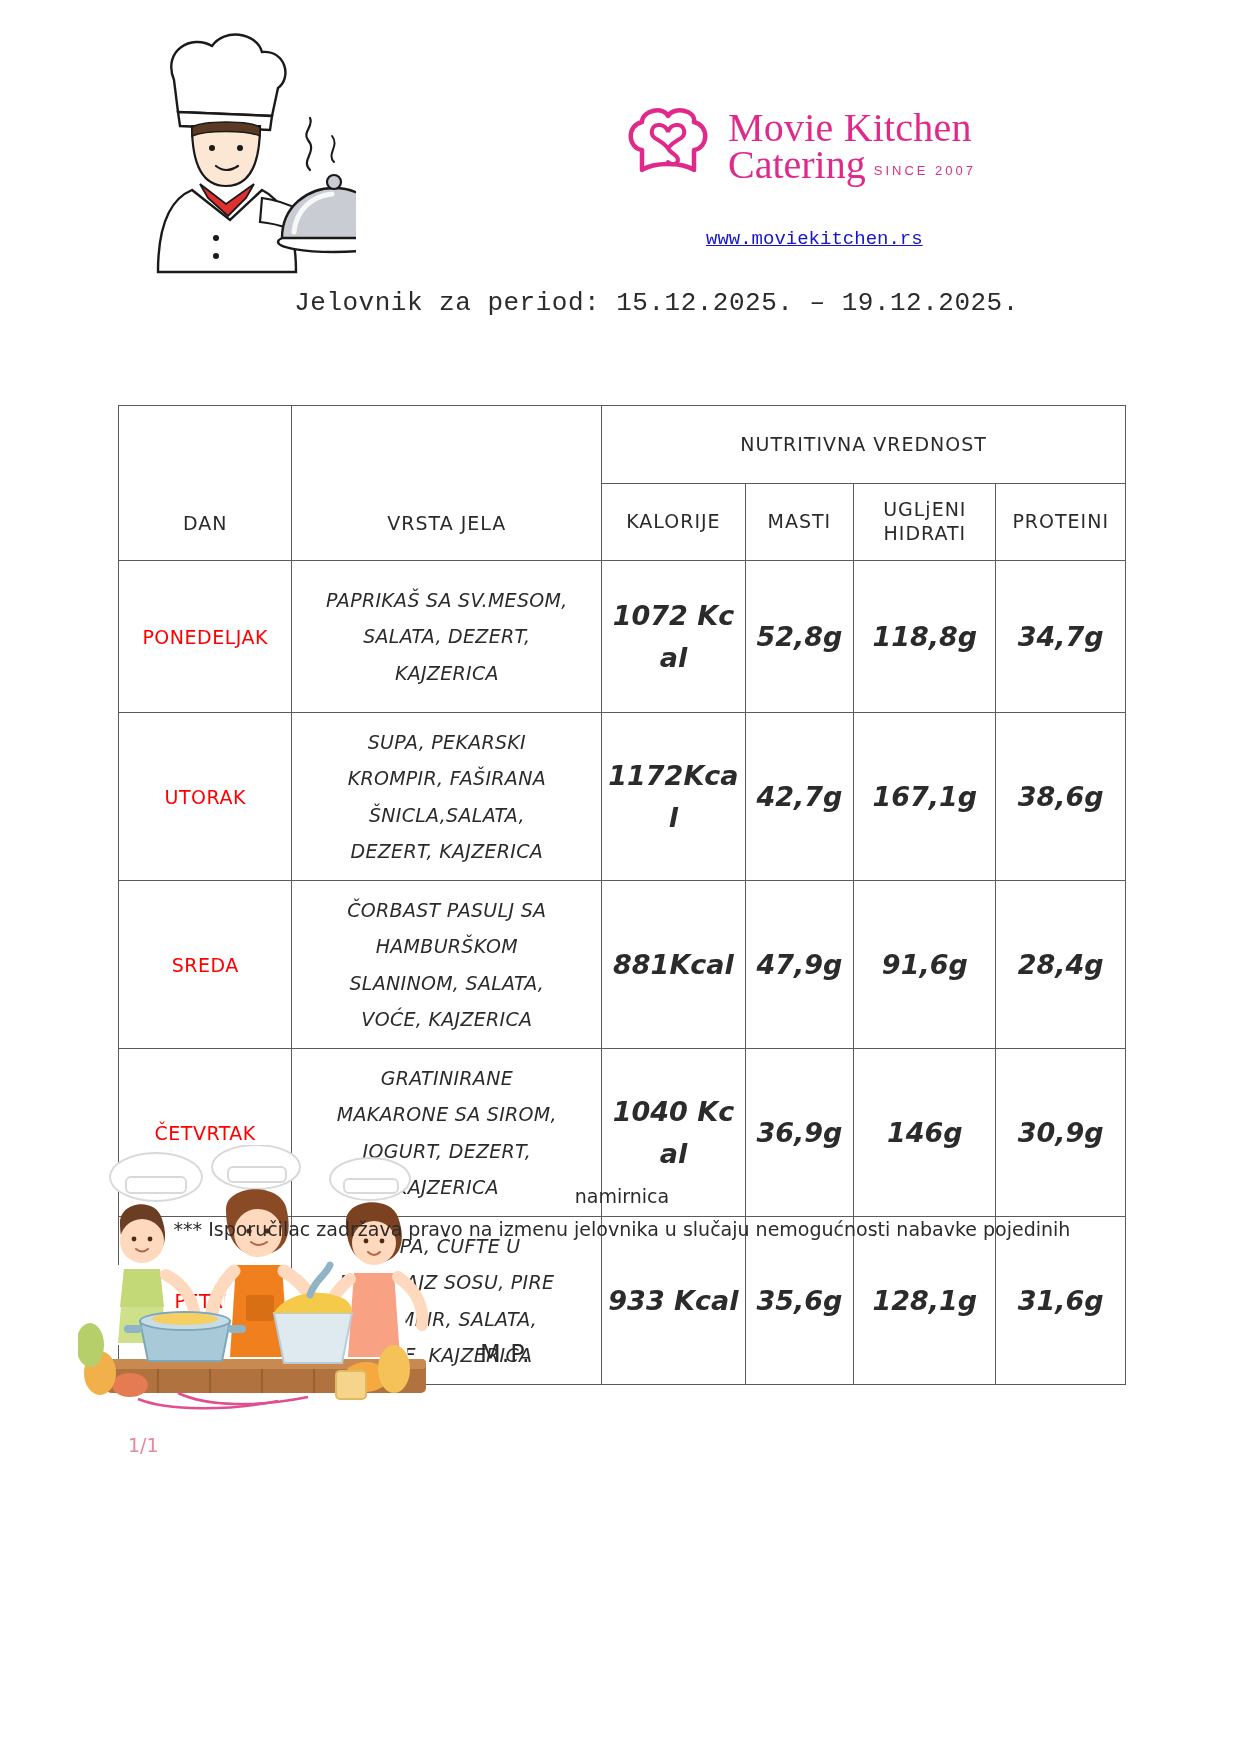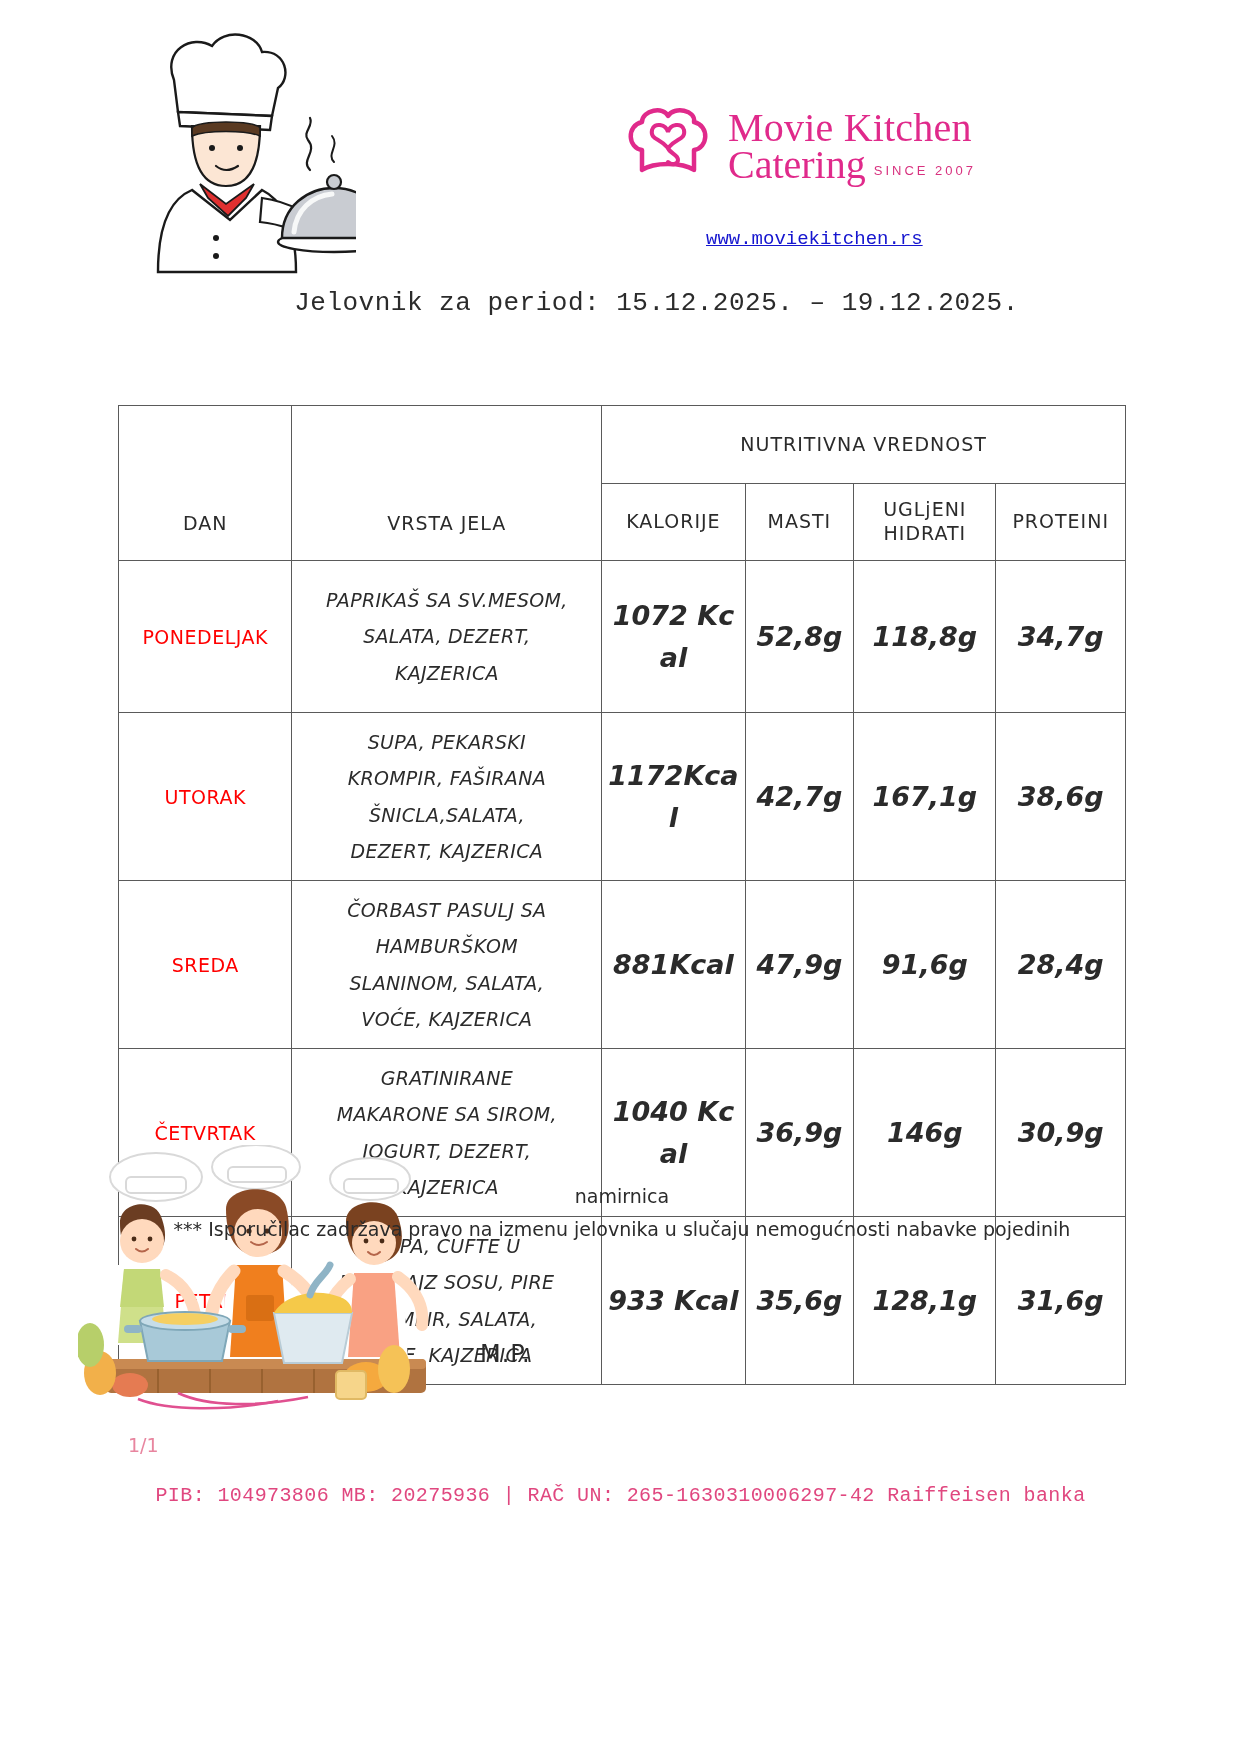--- a/index.html
+++ b/index.html
@@ -302,15 +302,14 @@
   </div>
 
   <div class="disclaimer">
     <div>namirnica</div>
     <div>*** Isporučilac zadržava pravo na izmenu jelovnika u slučaju nemogućnosti nabavke pojedinih</div>
   </div>
 
   <div class="mp">M.P.</div>
   <div class="pageno">1/1</div>
 
-  <div class="foot foot2">PIB: 104973806  MB: 20275936 | RAČ UN: 265-1630310006297-42 Raiffeisen banka</div>
 
 </div>
 
 </body></html>

